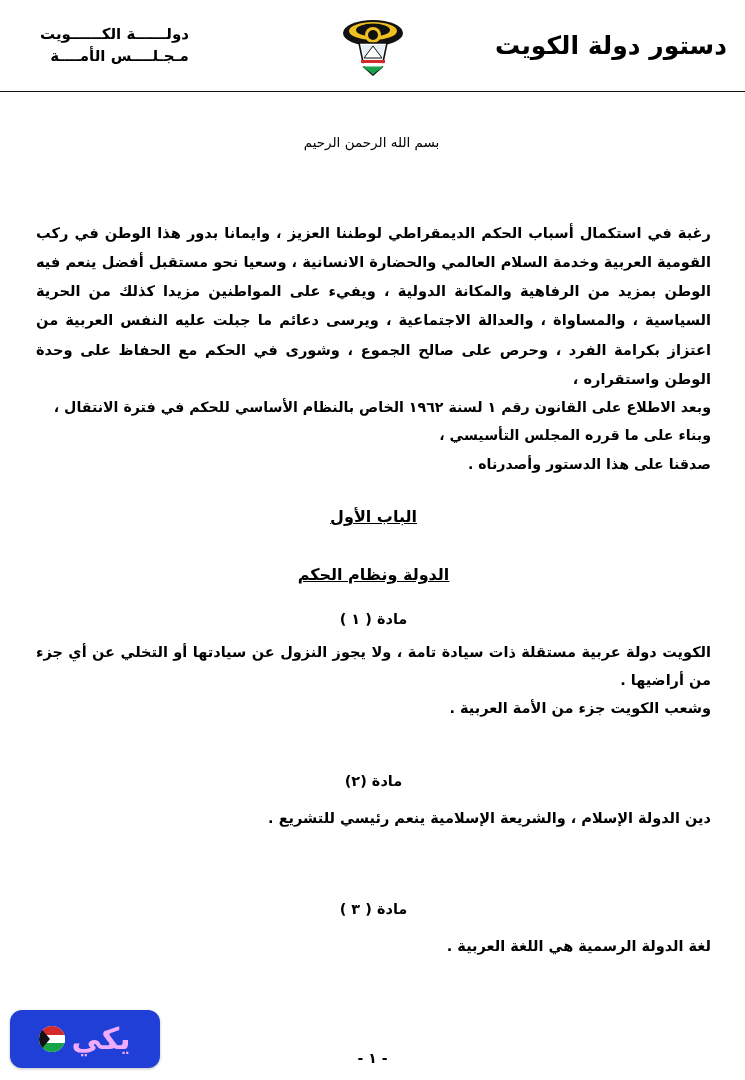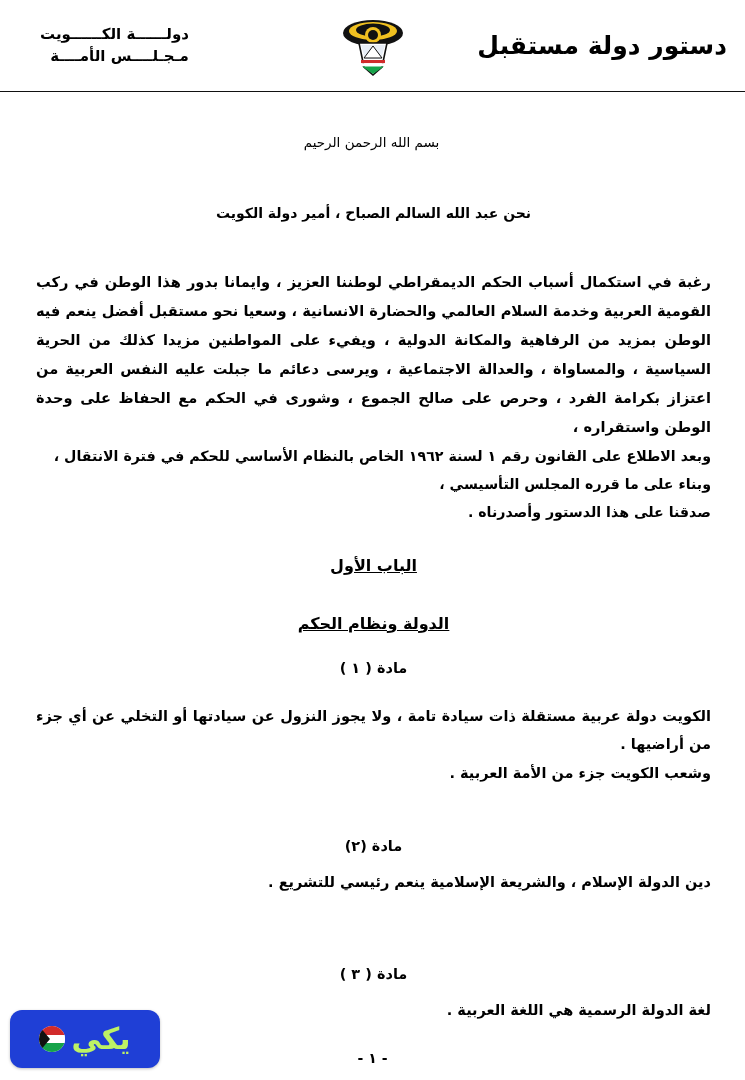--- a/index.html
+++ b/index.html
@@ -66,21 +66,21 @@
     margin: 14px 0 0 0;
     padding-right: 4px;
   }
   .preamble-lead {
     text-align: center;
     font-size: 14px;
     font-weight: bold;
     margin: 48px 0 0 0;
   }
   .justified {
-    margin-top: 42px;
+    margin-top: 64px;
     text-align: justify;
     text-align-last: right;
     font-size: 14.6px;
     font-weight: bold;
     line-height: 2.0;
     letter-spacing: 0.2px;
   }
   .plain-line {
     font-size: 14.2px;
     font-weight: bold;
@@ -105,21 +105,21 @@
     display: inline-block;
     margin-top: 20px;
   }
   .article {
     margin-top: 20px;
   }
   .article-num {
     text-align: center;
     font-size: 14.5px;
     font-weight: bold;
-    margin-bottom: 22px;
+    margin-bottom: 6px;
   }
   .article-body {
     font-size: 14.5px;
     font-weight: bold;
     line-height: 1.95;
     text-align: justify;
     text-align-last: right;
   }
   .article-body.centered-last {
     text-align: right;
@@ -152,21 +152,21 @@
     height: 58px;
     background: #1f3fd6;
     border-radius: 12px;
     display: flex;
     align-items: center;
     justify-content: center;
     gap: 6px;
     box-shadow: 0 1px 3px rgba(0,0,0,0.25);
   }
   .watermark .wm-text {
-    color: #bef264;
+    color: #f0abfc;
     font-size: 30px;
     font-weight: bold;
     letter-spacing: 1px;
     line-height: 1;
   }
   .wm-globe {
     width: 26px;
     height: 26px;
     border-radius: 50%;
     background: #ffffff;
@@ -191,21 +191,21 @@
     border-top: 13px solid transparent;
     border-bottom: 13px solid transparent;
     border-left: 11px solid #111111;
   }
 </style>
 </head>
 <body>
 
 <div class="page-header">
 
-  <div class="doc-title">دستور دولة مستقبل</div>
+  <div class="doc-title">دستور دولة الكويت</div>
 
   <div class="emblem-wrap">
     <svg class="emblem-svg" viewBox="0 0 66 62" width="66" height="62">
 
       <ellipse cx="33" cy="18" rx="30" ry="13" fill="#111111"></ellipse>
       <ellipse cx="33" cy="16" rx="24" ry="9" fill="#f0c020"></ellipse>
       <ellipse cx="33" cy="15" rx="17" ry="6.5" fill="#111111"></ellipse>
 
       <circle cx="33" cy="20" r="8" fill="#f0c020"></circle>
       <circle cx="33" cy="20" r="5" fill="#111111"></circle>
@@ -222,21 +222,20 @@
   <div class="state-block">
     <div>دولــــــة الكــــــويت</div>
     <div>مـجـلــــس الأمــــة</div>
   </div>
 </div>
 
 <div class="content">
 
   <div class="basmala">بسم الله الرحمن الرحيم</div>
 
-  <div class="preamble-lead">نحن عبد الله السالم الصباح ، أمير دولة الكويت</div>
 
   <div class="justified">رغبة في استكمال أسباب الحكم الديمقراطي لوطننا العزيز ، وايمانا بدور هذا الوطن في ركب القومية العربية وخدمة السلام العالمي والحضارة الانسانية ، وسعيا نحو مستقبل أفضل ينعم فيه الوطن بمزيد من الرفاهية والمكانة الدولية ، ويفيء على المواطنين مزيدا كذلك من الحرية السياسية ، والمساواة ، والعدالة الاجتماعية ، ويرسى دعائم ما جبلت عليه النفس العربية من اعتزاز بكرامة الفرد ، وحرص على صالح الجموع ، وشورى في الحكم مع الحفاظ على وحدة الوطن واستقراره ،</div>
 
   <div class="plain-line">وبعد الاطلاع على القانون رقم ١ لسنة ١٩٦٢ الخاص بالنظام الأساسي للحكم في فترة الانتقال ،</div>
   <div class="plain-line">وبناء على ما قرره المجلس التأسيسي ،</div>
   <div class="plain-line">صدقنا على هذا الدستور وأصدرناه .</div>
 
   <div class="chapter">
     <div class="t1">الباب الأول</div>
     <br>

